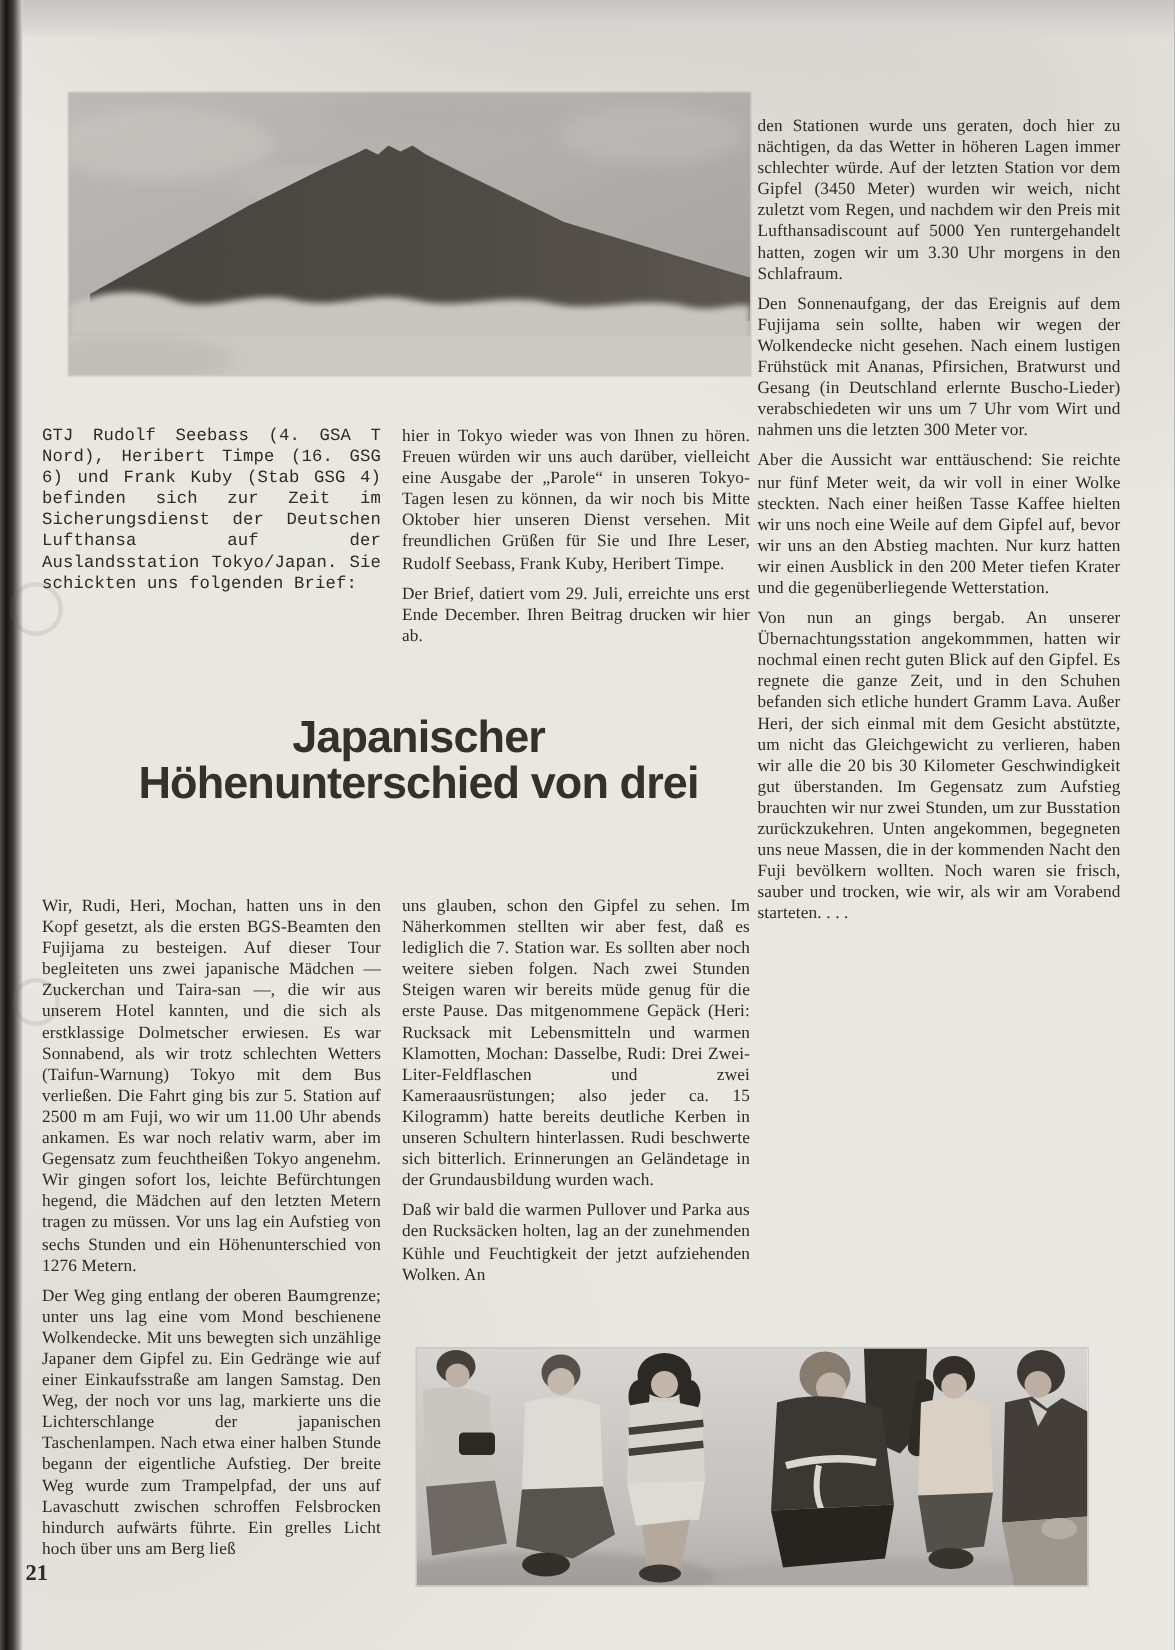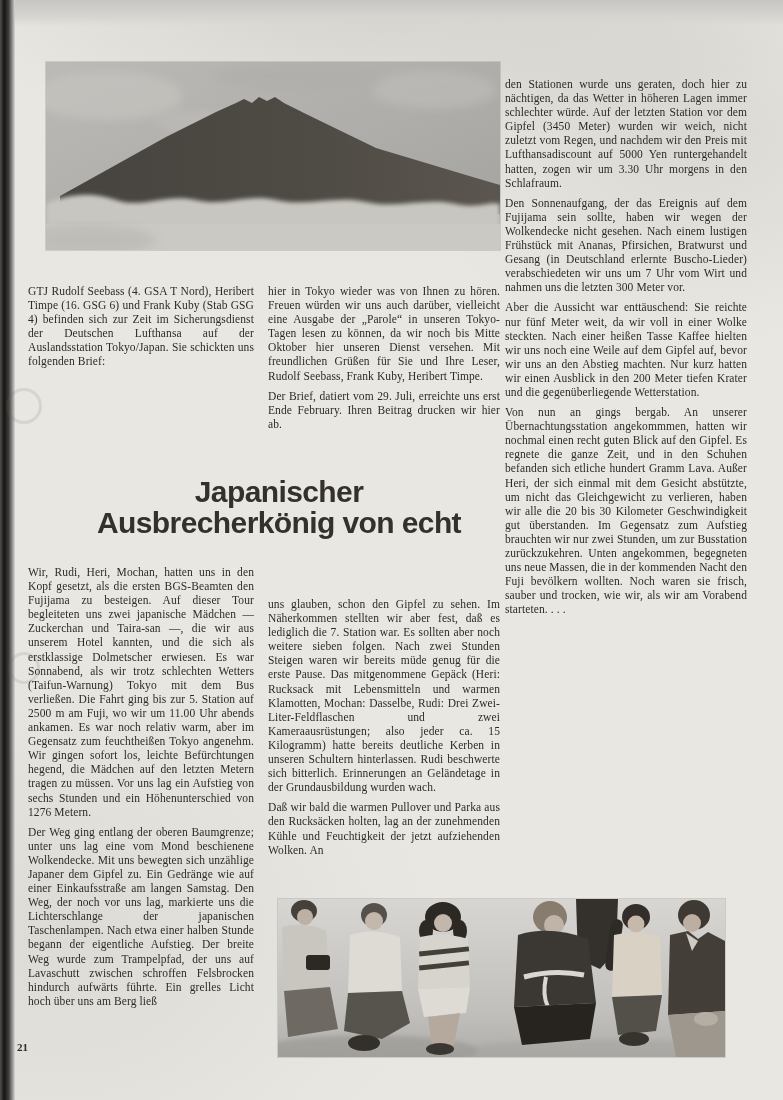--- a/index.html
+++ b/index.html
@@ -25,32 +25,32 @@
 
   .photo { position:absolute; margin:0; padding:0; box-shadow:0 0 0 1px rgba(120,118,113,.25); }
   .photo svg { display:block; width:100%; height:100%; }
   .fuji  { left:46px;  top:62px;  width:454px; height:188px; }
   .group { left:278px; top:899px; width:447px; height:158px; }
 
   .col { position:absolute; text-align:justify; font-size:11.5px; line-height:14.1px;
          letter-spacing:.1px; hyphens:auto;margin-top:22px; -webkit-hyphens:auto; }
   .col p { margin:0 0 6px 0; }
 
-  .intro1 { left:28px;  top:262px; width:226px; height:202px; }
+  .intro1 { left:28px;  top:262px; width:226px; height:202px;font-family:Liberation Mono, monospace; }
   .intro2 { left:268px; top:262px; width:232px; height:202px; }
-  .art1   { left:28px;  top:543px; width:226px; height:497px; }
+  .art1   { left:28px;  top:575px; width:226px; height:497px; }
   .art2   { left:268px; top:575px; width:232px; height:336px; }
   .art3   { left:505px; top:55px;  width:242px; height:818px; }
 
   .headline { position:absolute; left:24px; top:460px; width:478px; margin:16px;
     text-align:center; font-family:"Liberation Sans", sans-serif; font-weight:700;
     font-size:30px; line-height:31px; letter-spacing:-.6px; color:#34312d; }
 
   .page-number { position:absolute; left:17px; top:1041px;
-    font-size:11px; font-weight:700; color:#2e2b27; }
+    font-size:15px; font-weight:700; color:#2e2b27; }
 
   .smudge { position:absolute; border-radius:50%; border:3px solid rgba(110,105,98,.15); }
   .smudge-a { left:6px; top:388px; width:36px; height:36px; }
   .smudge-b { left:8px; top:652px; width:32px; height:32px; }
 </style>
 </head>
 <body>
 
 <div class="scan-page">
 
@@ -88,24 +88,24 @@
       <rect y="162" width="454" height="26" fill="#cbc9c4"></rect>
       <ellipse cx="40" cy="178" rx="70" ry="16" fill="#b4b2ae" opacity=".5" filter="url(#soft)"></ellipse>
     </svg>
   </figure>
 
   <section class="col intro1" lang="de">
     <p>GTJ Rudolf Seebass (4. GSA T Nord), Heribert Timpe (16. GSG 6) und Frank Kuby (Stab GSG 4) befinden sich zur Zeit im Sicherungsdienst der Deutschen Lufthansa auf der Auslandsstation Tokyo/Japan. Sie schickten uns folgenden Brief:</p>
   </section>
   <section class="col intro2" lang="de">
     <p>hier in Tokyo wieder was von Ihnen zu hören. Freuen würden wir uns auch darüber, vielleicht eine Ausgabe der „Parole“ in unseren Tokyo-Tagen lesen zu können, da wir noch bis Mitte Oktober hier unseren Dienst versehen. Mit freundlichen Grüßen für Sie und Ihre Leser, Rudolf Seebass, Frank Kuby, Heribert Timpe.</p>
-    <p>Der Brief, datiert vom 29. Juli, erreichte uns erst Ende February. Ihren Beitrag drucken wir hier ab.</p>
-  </section>
-
-  <h1 class="headline"><span>Japanischer</span><br><span>Ausbrecherkönig von echt</span><br></h1>
+    <p>Der Brief, datiert vom 29. Juli, erreichte uns erst Ende December. Ihren Beitrag drucken wir hier ab.</p>
+  </section>
+
+  <h1 class="headline"><span>Japanischer</span><br><span>Höhenunterschied von drei</span><br></h1>
 
   <section class="col art1" lang="de">
     <p>Wir, Rudi, Heri, Mochan, hatten uns in den Kopf gesetzt, als die ersten BGS-Beamten den Fujijama zu besteigen. Auf dieser Tour begleiteten uns zwei japanische Mädchen — Zuckerchan und Taira-san —, die wir aus unserem Hotel kannten, und die sich als erstklassige Dolmetscher erwiesen. Es war Sonnabend, als wir trotz schlechten Wetters (Taifun-Warnung) Tokyo mit dem Bus verließen. Die Fahrt ging bis zur 5. Station auf 2500 m am Fuji, wo wir um 11.00 Uhr abends ankamen. Es war noch relativ warm, aber im Gegensatz zum feuchtheißen Tokyo angenehm. Wir gingen sofort los, leichte Befürchtungen hegend, die Mädchen auf den letzten Metern tragen zu müssen. Vor uns lag ein Aufstieg von sechs Stunden und ein Höhenunterschied von 1276 Metern.</p>
     <p>Der Weg ging entlang der oberen Baumgrenze; unter uns lag eine vom Mond beschienene Wolkendecke. Mit uns bewegten sich unzählige Japaner dem Gipfel zu. Ein Gedränge wie auf einer Einkaufsstraße am langen Samstag. Den Weg, der noch vor uns lag, markierte uns die Lichterschlange der japanischen Taschenlampen. Nach etwa einer halben Stunde begann der eigentliche Aufstieg. Der breite Weg wurde zum Trampelpfad, der uns auf Lavaschutt zwischen schroffen Felsbrocken hindurch aufwärts führte. Ein grelles Licht hoch über uns am Berg ließ</p>
   </section>
   <section class="col art2" lang="de">
     <p>uns glauben, schon den Gipfel zu sehen. Im Näherkommen stellten wir aber fest, daß es lediglich die 7. Station war. Es sollten aber noch weitere sieben folgen. Nach zwei Stunden Steigen waren wir bereits müde genug für die erste Pause. Das mitgenommene Gepäck (Heri: Rucksack mit Lebensmitteln und warmen Klamotten, Mochan: Dasselbe, Rudi: Drei Zwei-Liter-Feldflaschen und zwei Kameraausrüstungen; also jeder ca. 15 Kilogramm) hatte bereits deutliche Kerben in unseren Schultern hinterlassen. Rudi beschwerte sich bitterlich. Erinnerungen an Geländetage in der Grundausbildung wurden wach.</p>
     <p>Daß wir bald die warmen Pullover und Parka aus den Rucksäcken holten, lag an der zunehmenden Kühle und Feuchtigkeit der jetzt aufziehenden Wolken. An</p>
   </section>
   <section class="col art3" lang="de">

